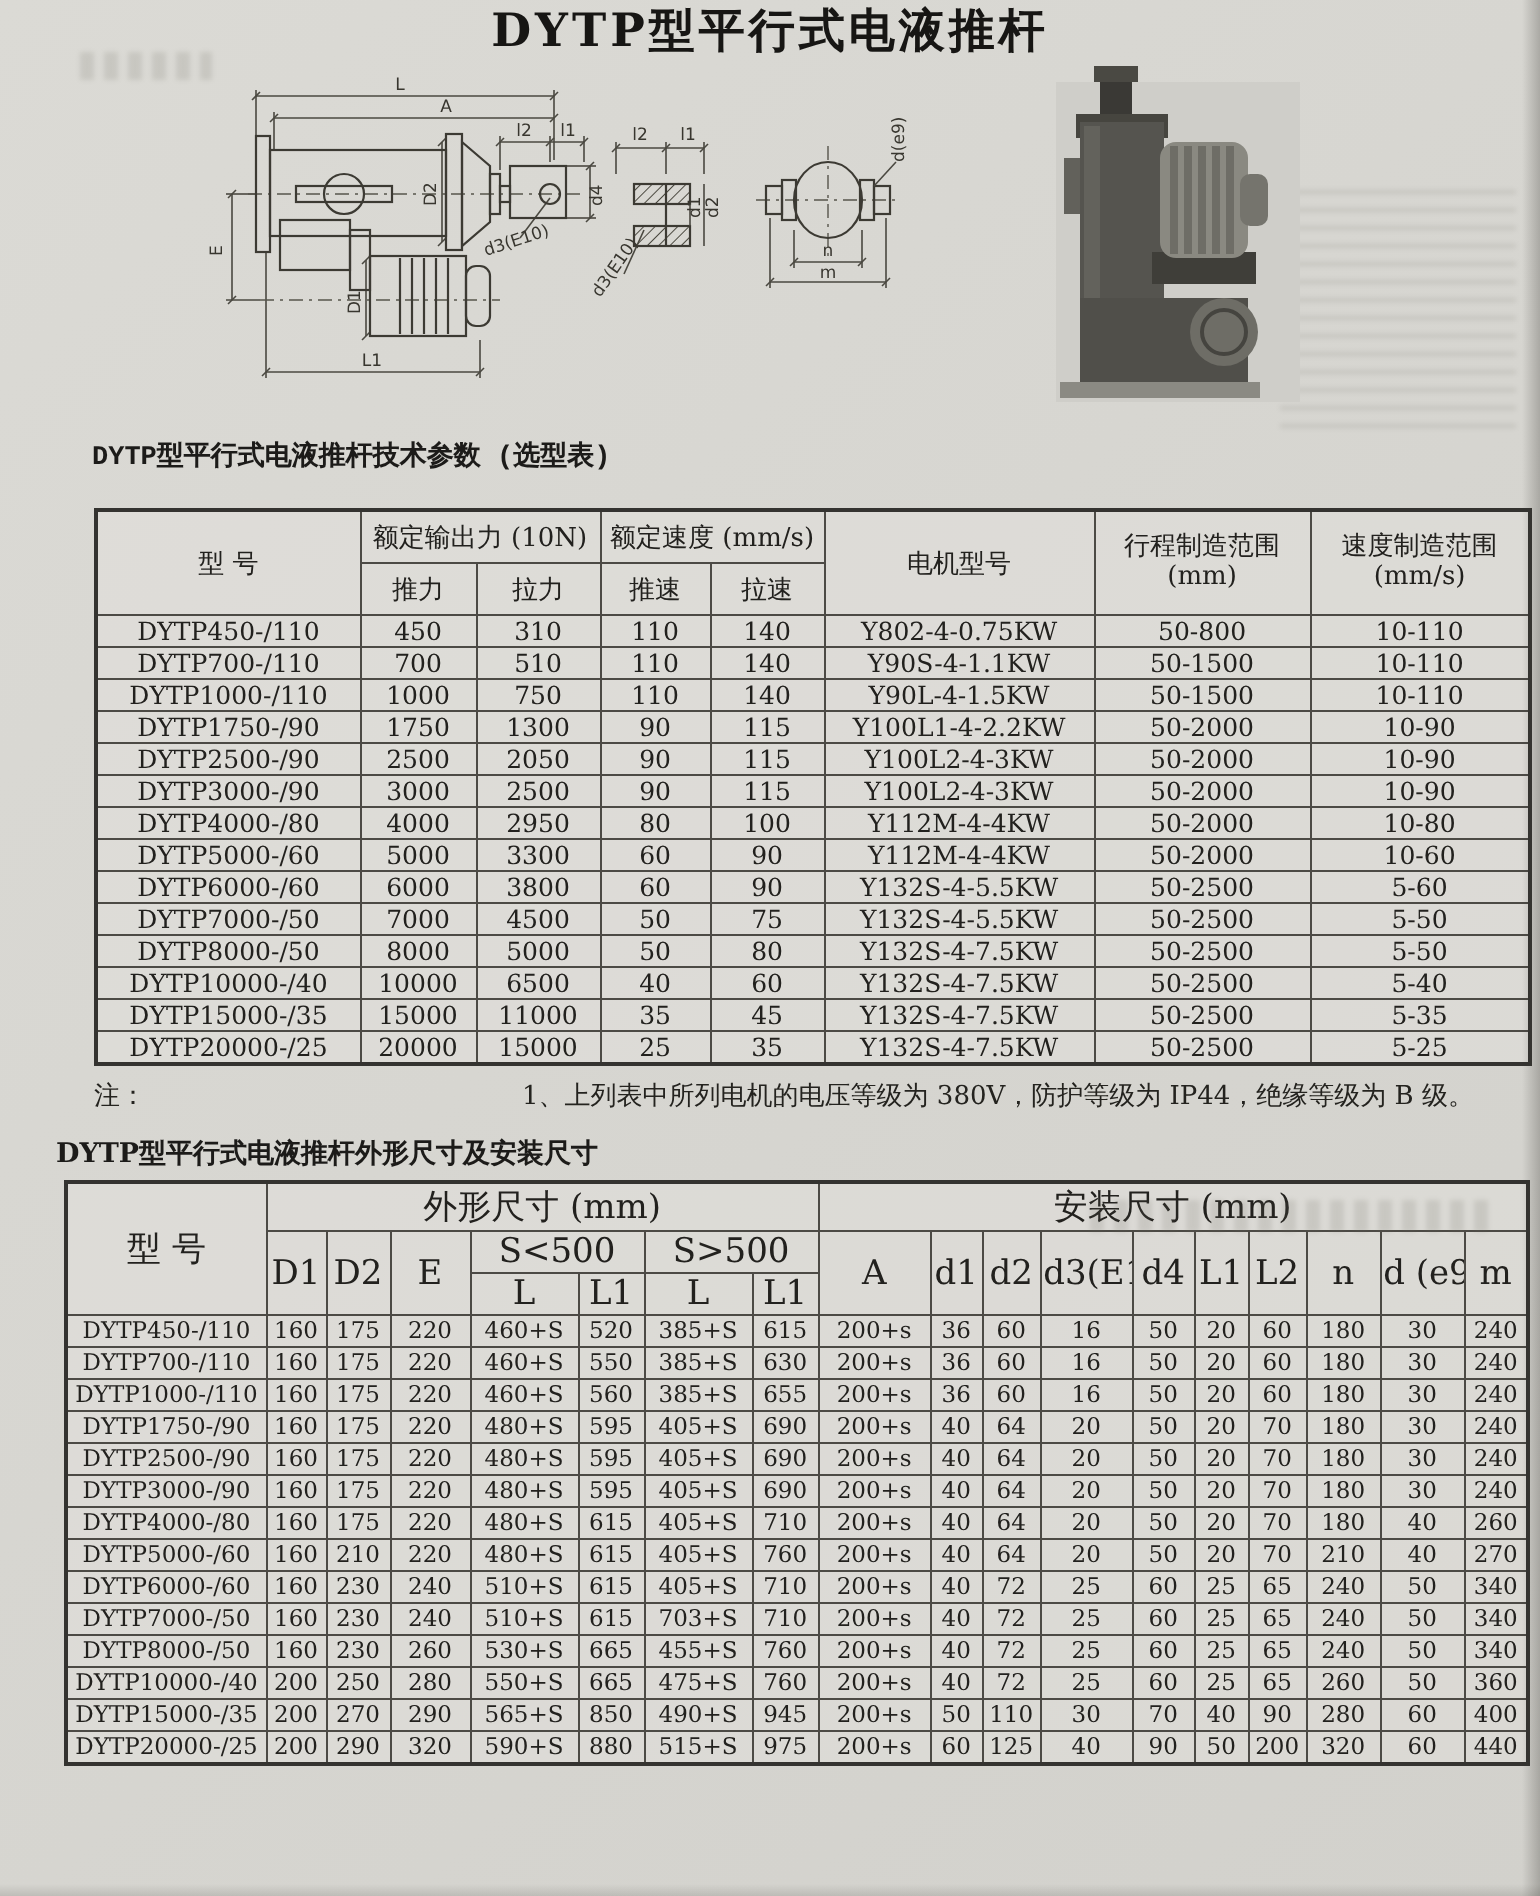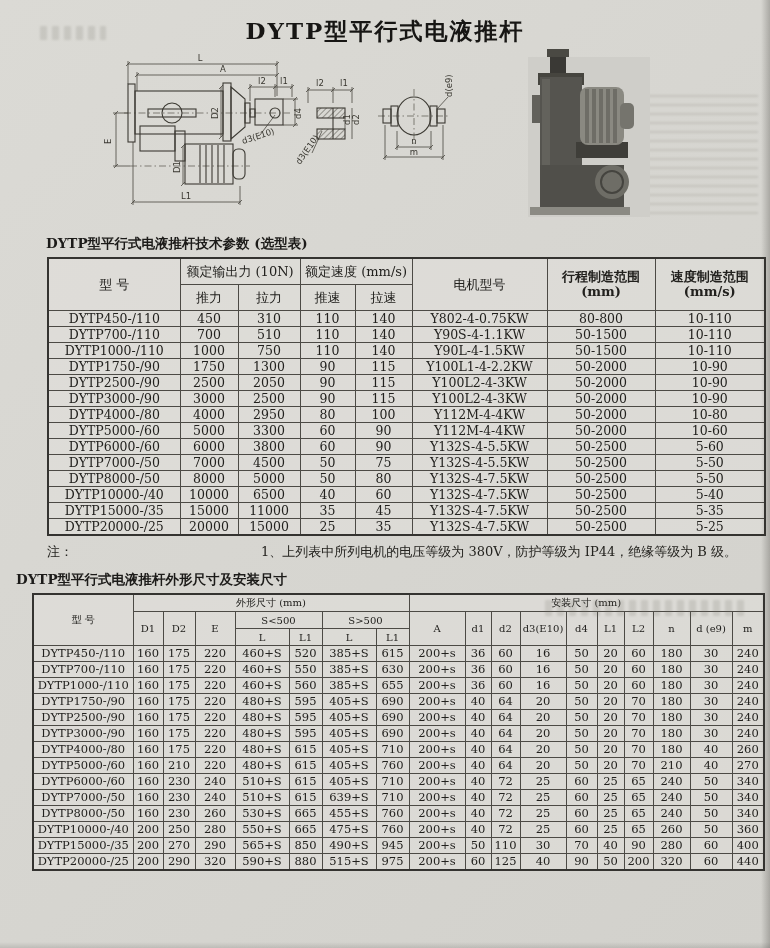--- a/index.html
+++ b/index.html
@@ -15,43 +15,43 @@
   }
   .edge-shadow{position:absolute;top:0;right:0;width:9px;height:100%;
     background:linear-gradient(90deg,rgba(0,0,0,0),rgba(55,53,48,.28));}
   .bottom-shade{position:absolute;left:0;bottom:0;width:100%;height:6px;
     background:linear-gradient(rgba(0,0,0,0),rgba(55,53,48,.15));}
   .ghost{position:absolute;opacity:.16;filter:blur(1.2px);pointer-events:none;}
   .ghost.lines{background:repeating-linear-gradient(180deg,#6b695f 0 2px,transparent 2px 9px);}
   .ghost.blots{background:repeating-linear-gradient(90deg,#6b695f 0 7px,transparent 7px 12px);}
 
   .page-title{
-    margin:0;padding-top:16px;text-align:center;
+    margin:0;padding-top:0;text-align:center;
     font-size:23px;font-weight:bold;letter-spacing:2px;color:#171614;
   }
   .figure-area{position:relative;height:182px;}
   .drawing{position:absolute;left:100px;top:4px;width:355px;height:158px;}
   .photo{position:absolute;left:528px;top:0px;width:122px;height:172px;}
 
   .caption{font-size:13.5px;font-weight:bold;color:#1c1b19;}
-  .caption.c1{margin:6px 0 4px 46px;}
-  .caption.c2{margin:11px 0 4px 16px;}
+  .caption.c1{margin:6px 0 17px 46px;font-family:Liberation Mono, monospace;}
+  .caption.c2{margin:11px 0 4px 28px;}
 
   table{border-collapse:collapse;table-layout:fixed;background:rgba(228,227,221,.45);}
   table,th,td{border:1px solid #4c4a45;}
   table{border:2px solid #343330;}
   th,td{text-align:center;vertical-align:middle;white-space:nowrap;overflow:hidden;
     color:#22211e;font-weight:normal;padding:0 1px;}
   .t1{margin-left:47px;width:717px;font-size:12.5px;}
   .t1 th{font-size:13px;height:25px;}
   .t1 td{height:15px;line-height:15px;}
   .t2{margin-left:32px;width:731px;font-size:12px;}
-  .t2 th{font-size:10px;height:16px;}
+  .t2 th{font-size:17px;height:16px;}
   .t2 td{height:15px;line-height:15px;font-size:11.5px;}
-  .two-line span{display:block;line-height:1.15;font-weight:bold;}
+  .two-line span{display:block;line-height:1.15;}
 
   .notes{position:relative;margin:7px 0 0 47px;width:690px;font-size:13px;line-height:17.4px;color:#24231f;}
   .note-label{position:absolute;left:0;top:0;}
   .note-list{margin-left:34px;}
   .note-item{padding-left:25px;text-indent:-25px;text-align:right;}
 
   svg text{font-family:"DejaVu Sans","Liberation Sans",sans-serif;font-size:8.5px;fill:#38362f;}
   svg .dim{stroke:#4a4840;stroke-width:.8;fill:none;}
   svg .part{stroke:#3c3a33;stroke-width:1.1;fill:none;}
   svg .cl{stroke:#57554c;stroke-width:.7;stroke-dasharray:7 3 1.5 3;fill:none;}
@@ -271,21 +271,21 @@
       </tr>
     </thead>
     <tbody id="t1body">
         <tr>
           <td>DYTP450-/110</td>
           <td>450</td>
           <td>310</td>
           <td>110</td>
           <td>140</td>
           <td>Y802-4-0.75KW</td>
-          <td>80-800</td>
+          <td>50-800</td>
           <td>10-110</td>
         </tr>
         <tr>
           <td>DYTP700-/110</td>
           <td>700</td>
           <td>510</td>
           <td>110</td>
           <td>140</td>
           <td>Y90S-4-1.1KW</td>
           <td>50-1500</td>
@@ -654,21 +654,21 @@
           <td>50</td>
           <td>340</td>
         </tr>
         <tr>
           <td>DYTP7000-/50</td>
           <td>160</td>
           <td>230</td>
           <td>240</td>
           <td>510+S</td>
           <td>615</td>
-          <td>639+S</td>
+          <td>703+S</td>
           <td>710</td>
           <td>200+s</td>
           <td>40</td>
           <td>72</td>
           <td>25</td>
           <td>60</td>
           <td>25</td>
           <td>65</td>
           <td>240</td>
           <td>50</td>

